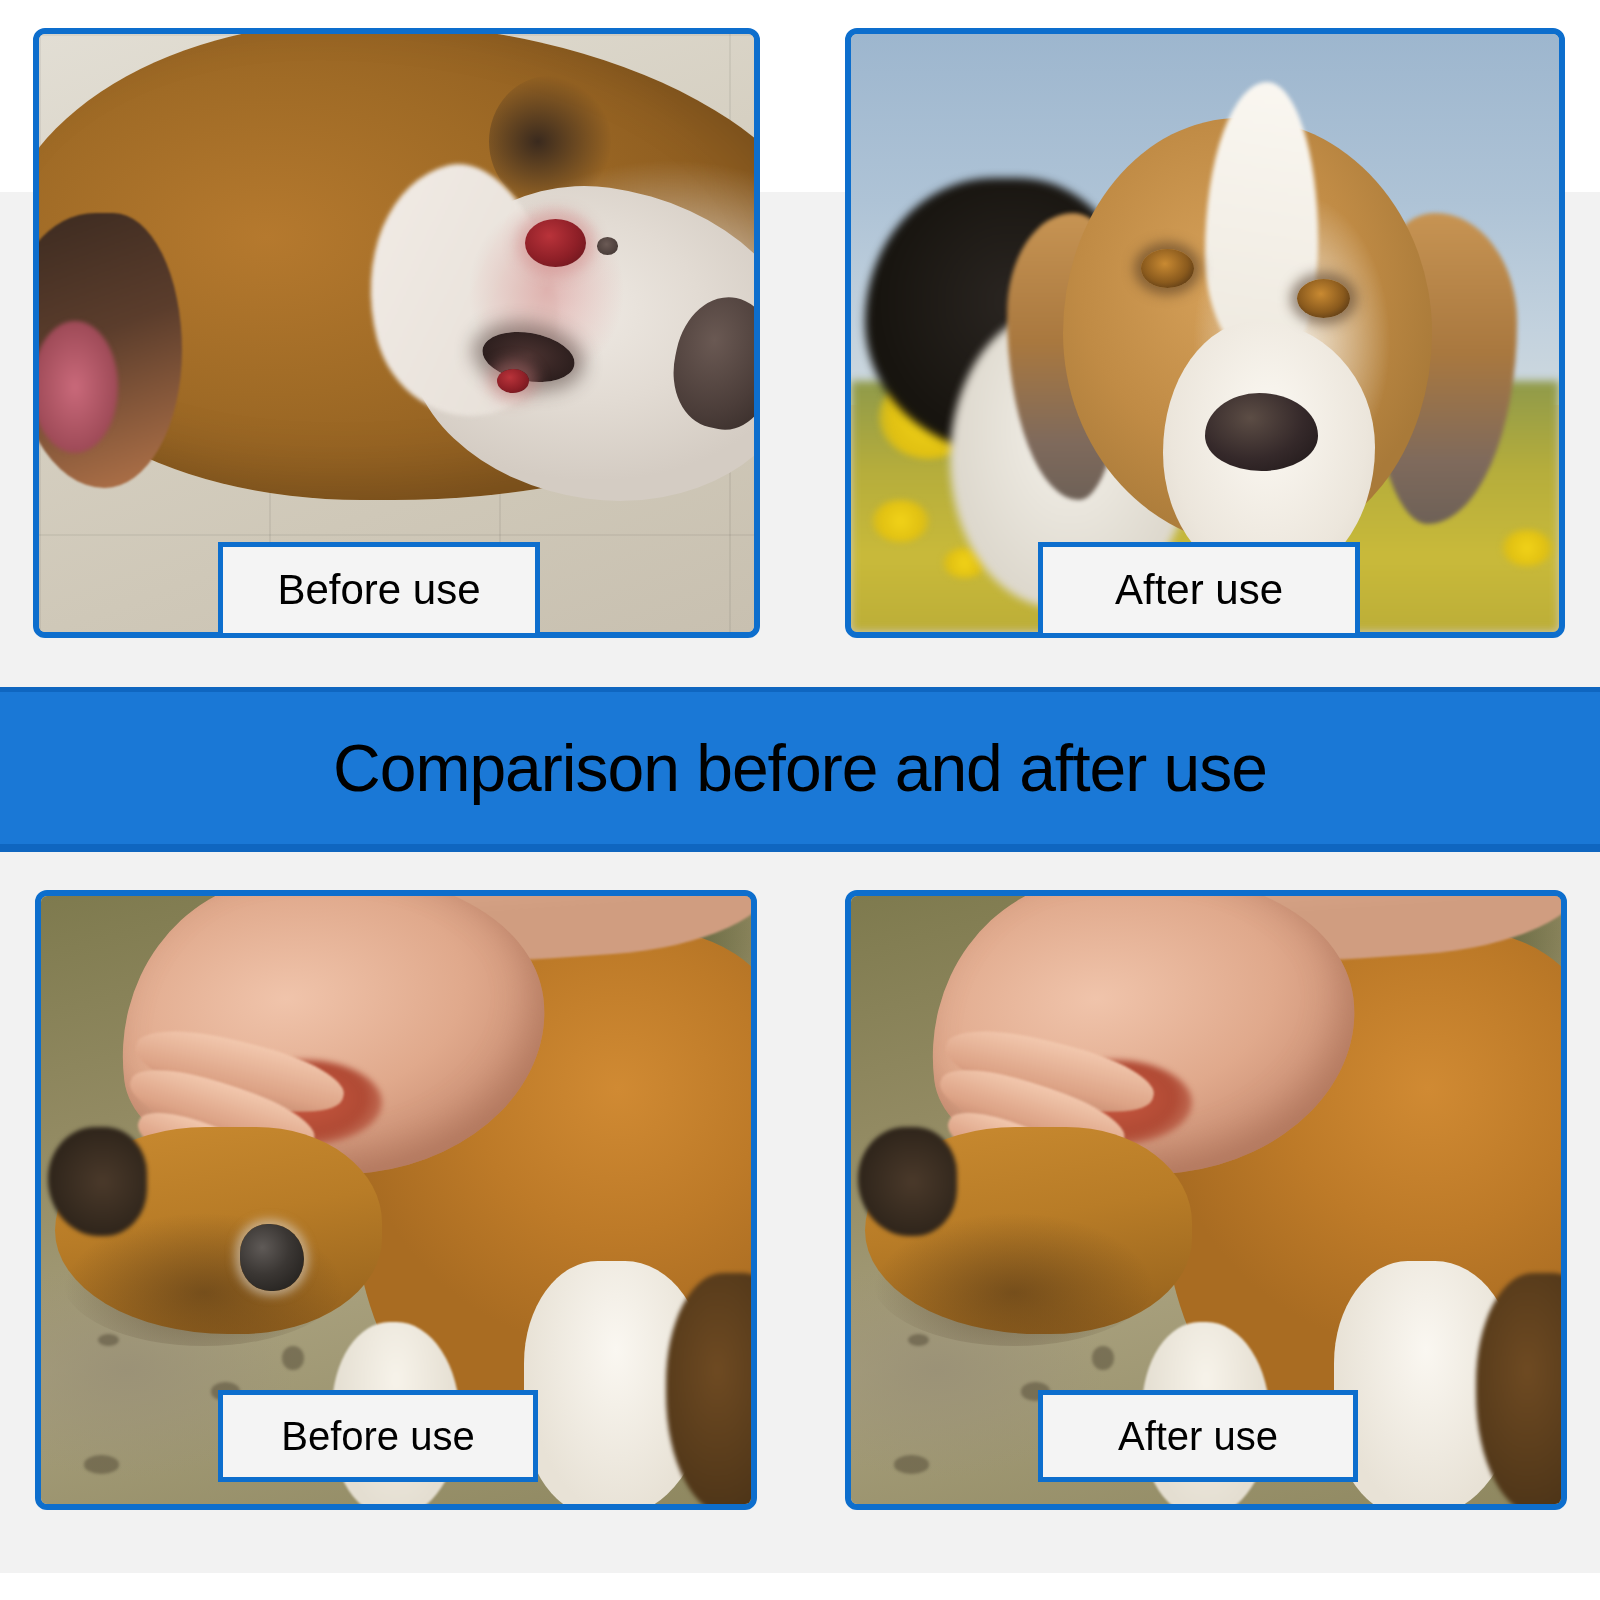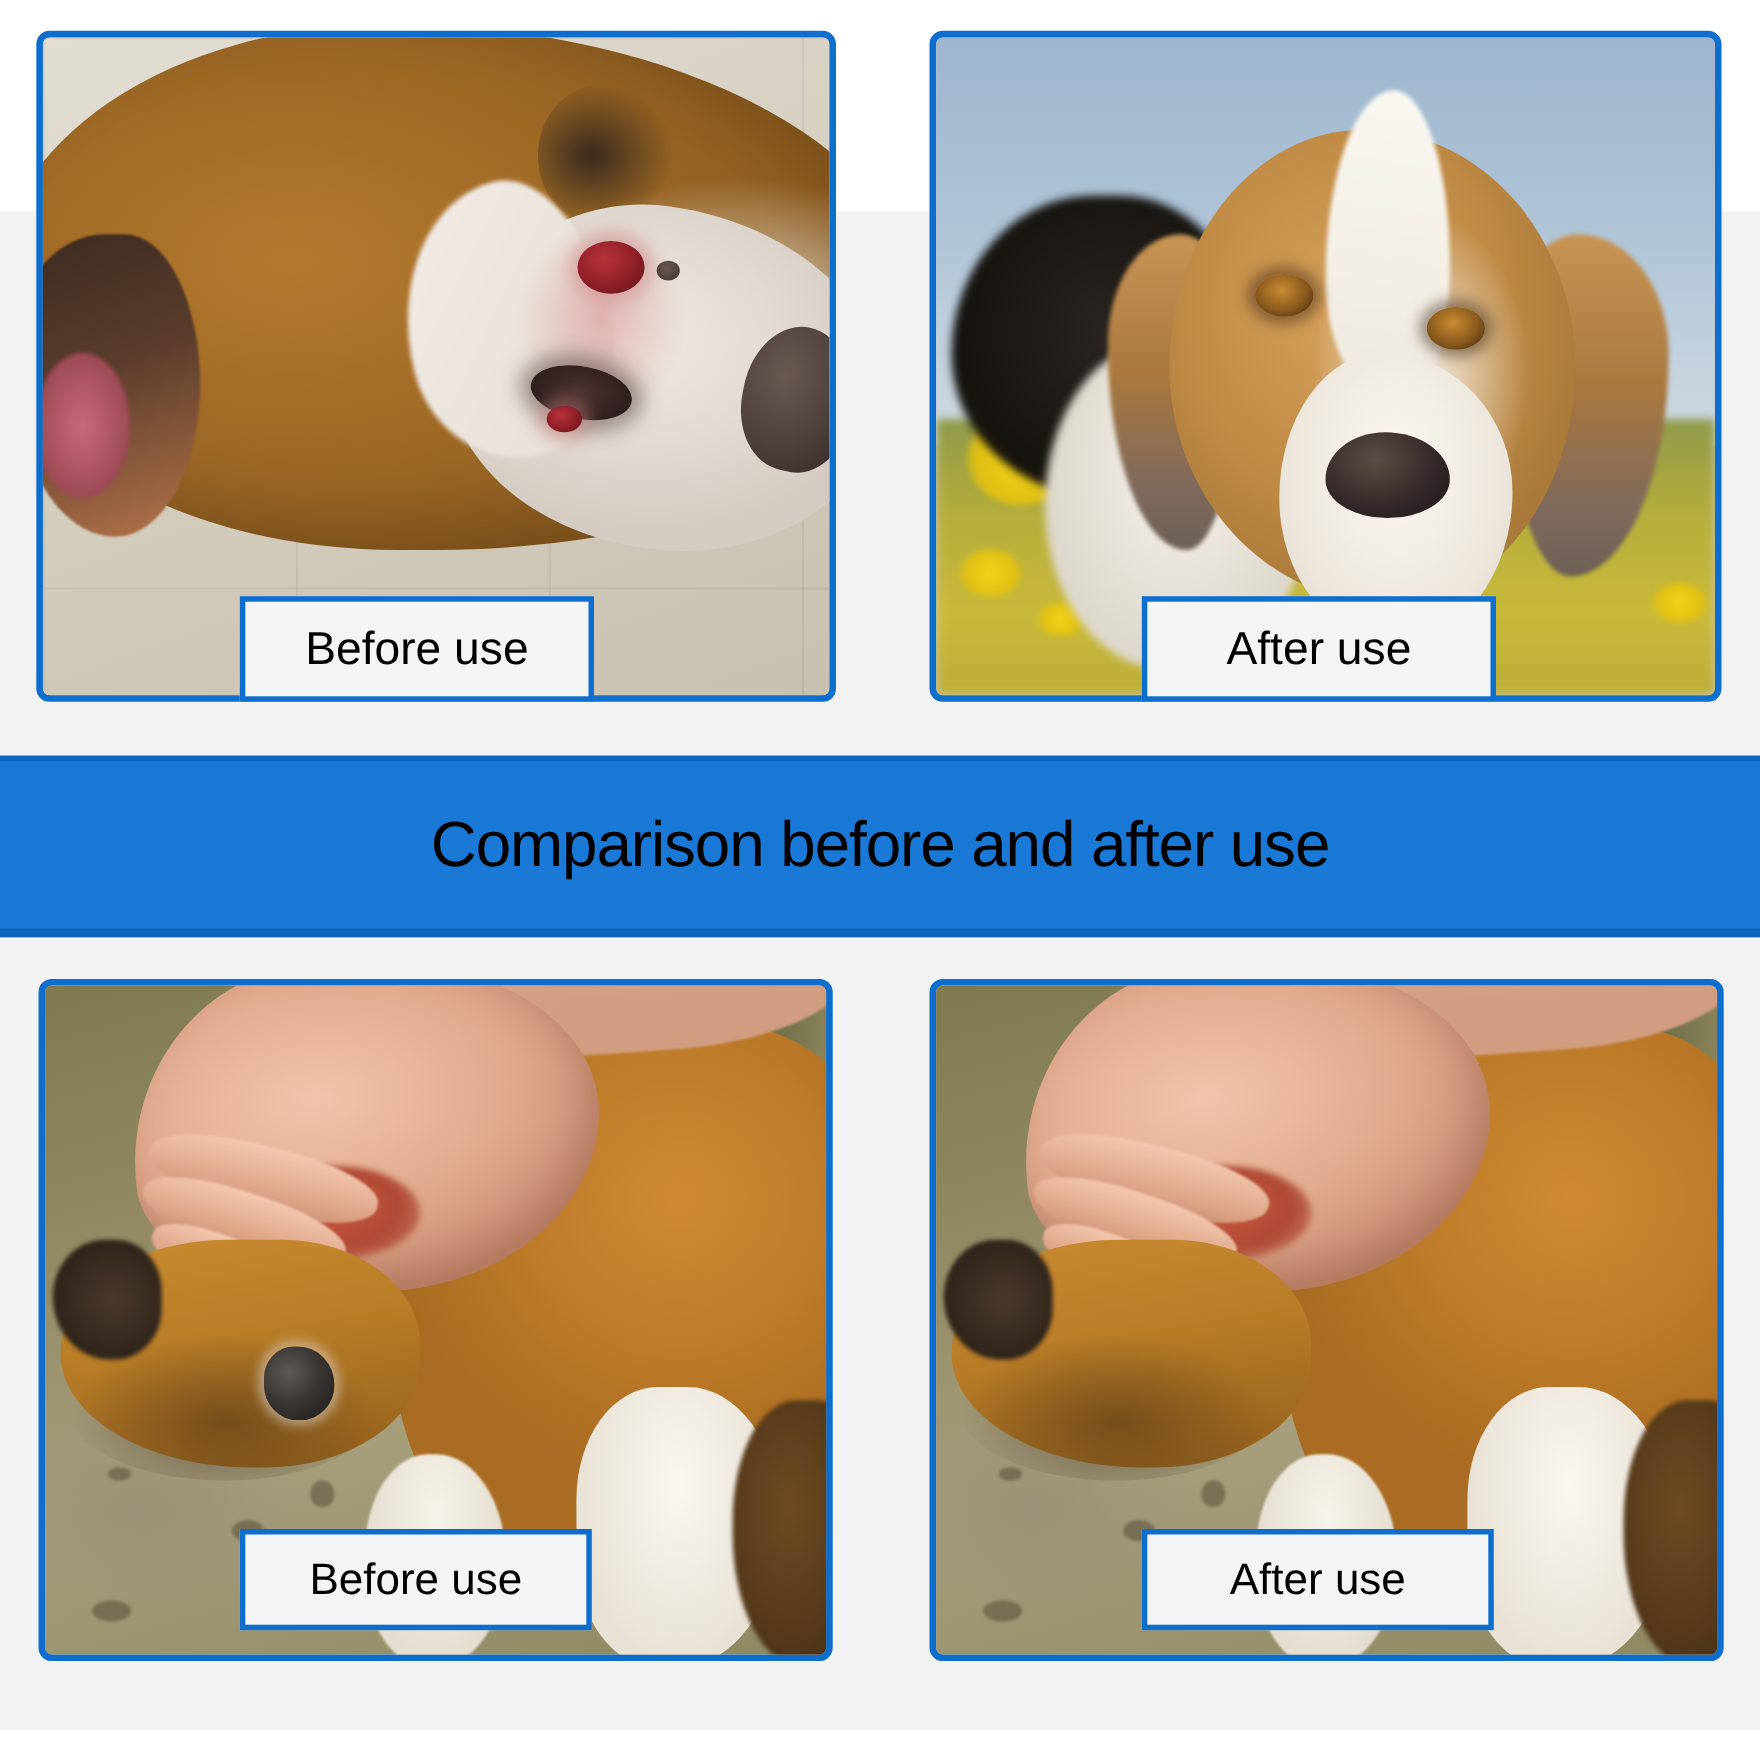--- a/index.html
+++ b/index.html
@@ -63,21 +63,21 @@
     background: #1a78d6;
     border-top: 5px solid #0f66c0;
     border-bottom: 8px solid #0f66c0;
     box-sizing: border-box;
     display: flex;
     align-items: center;
     justify-content: center;
     z-index: 20;
   }
   #banner-title {
-    font-size: 58px;
+    font-size: 66px;
     color: #000000;
     letter-spacing: -1px;
     white-space: nowrap;
     line-height: 1;
   }
 
   
   .tile-bg {
     position:absolute; inset:0;
     background:

